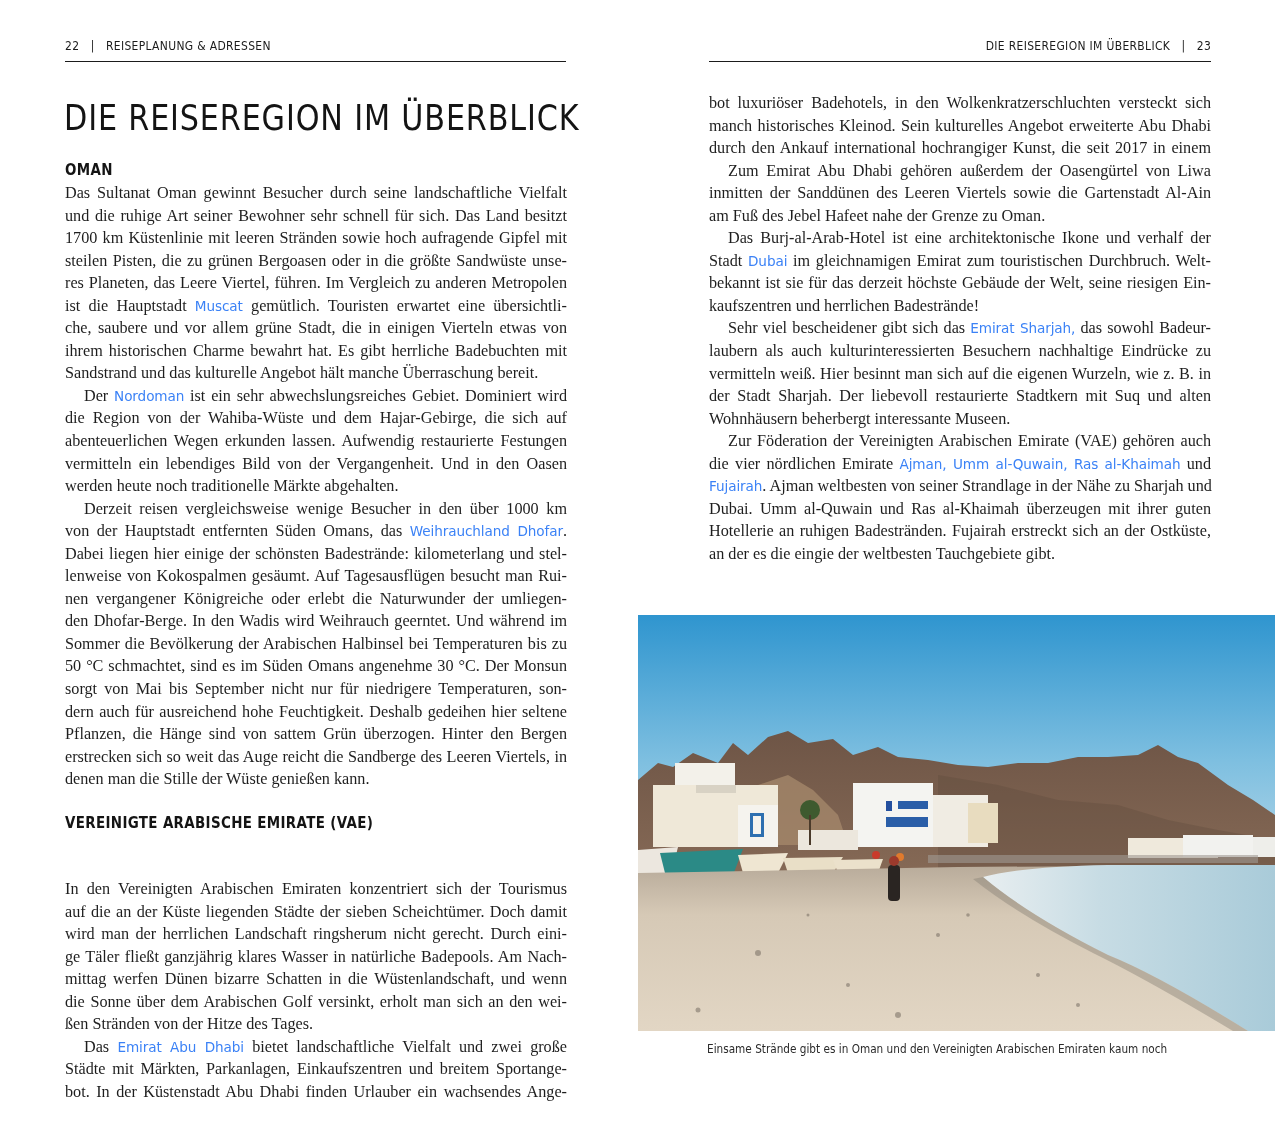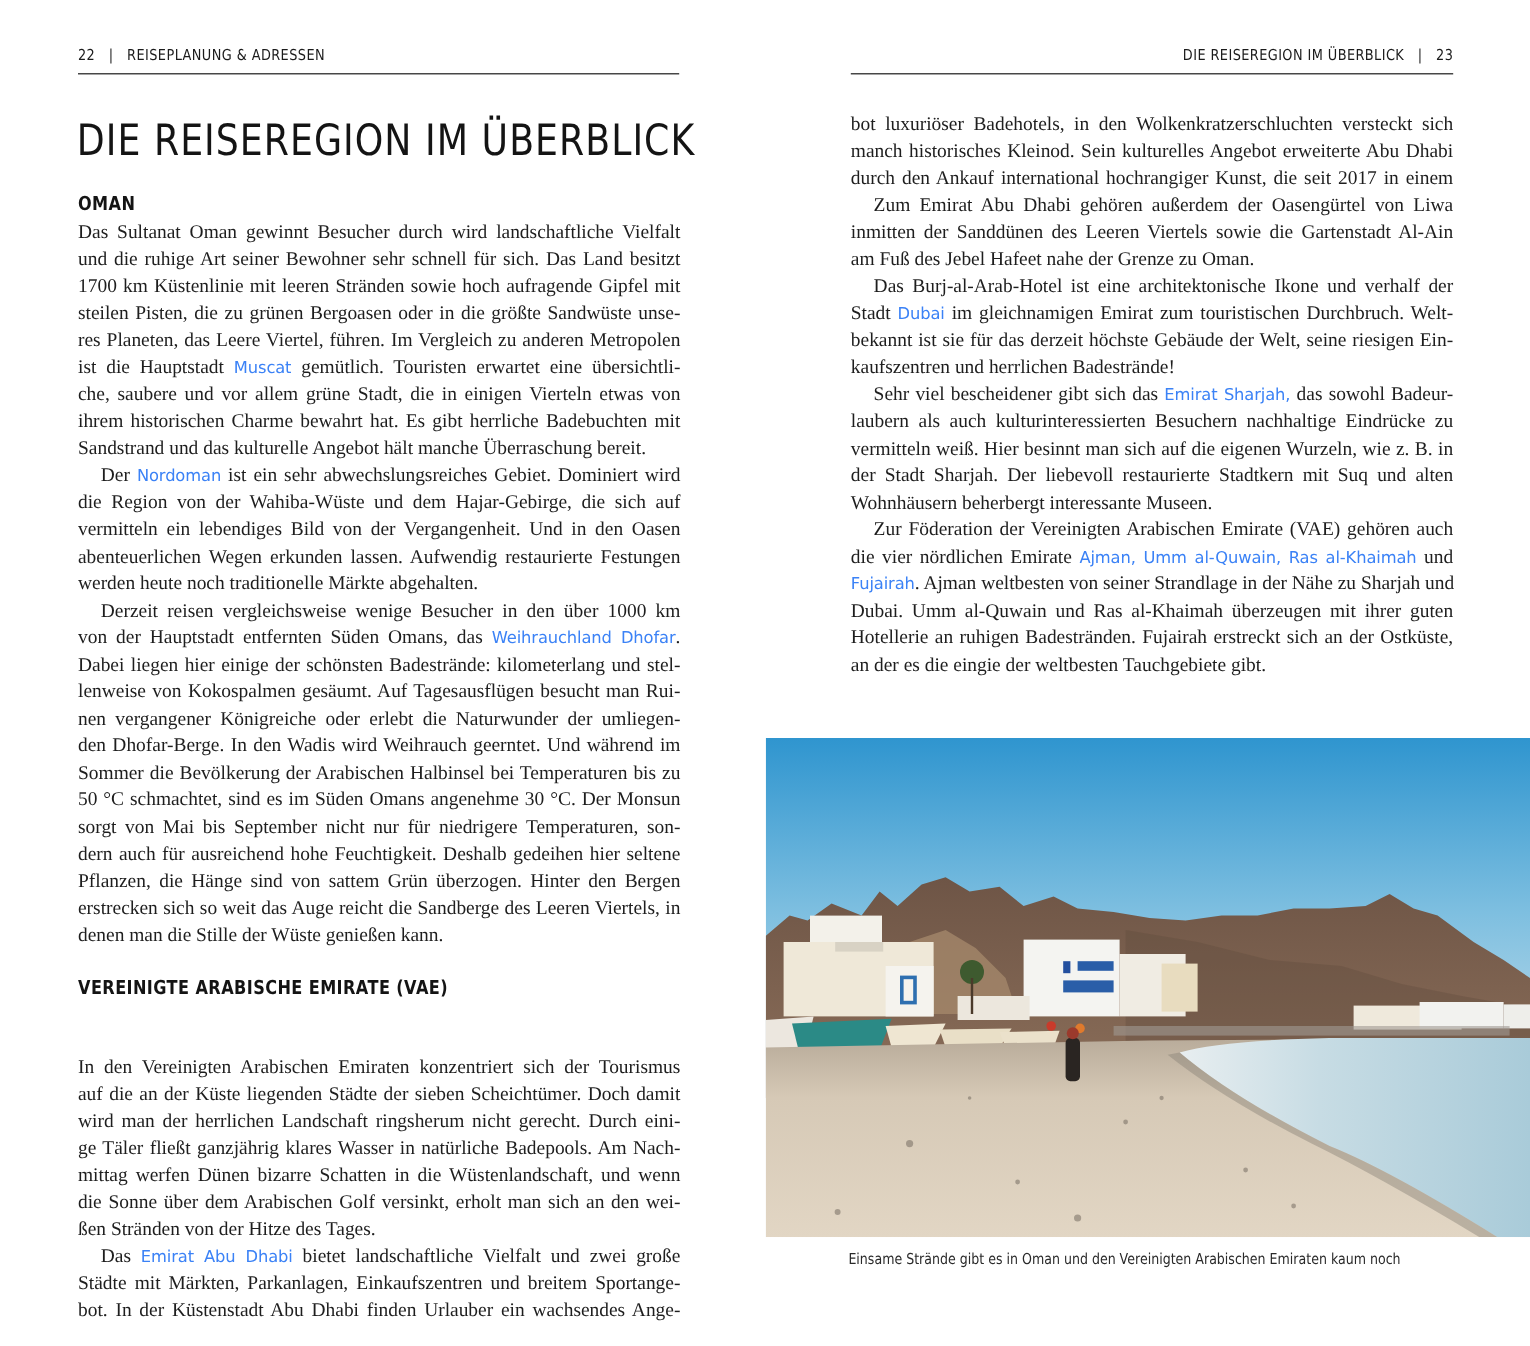--- a/index.html
+++ b/index.html
@@ -58,33 +58,33 @@
     <span>22</span>
     <span>&nbsp;&nbsp;</span><span>|</span><span>&nbsp;&nbsp;</span>
     <span>REISEPLANUNG &amp; ADRESSEN</span>
   </div>
   <div class="rule left"></div>
 
   <div class="title">DIE REISEREGION IM ÜBERBLICK</div>
 
   <div class="section-head" style="top:160px">OMAN</div>
   <div class="text-block" id="oman-block" style="left:65px; top:182px;">
-      <div class="line">Das Sultanat Oman gewinnt Besucher durch wird landschaftliche Vielfalt</div>
+      <div class="line">Das Sultanat Oman gewinnt Besucher durch seine landschaftliche Vielfalt</div>
       <div class="line">und die ruhige Art seiner Bewohner sehr schnell für sich. Das Land besitzt</div>
       <div class="line">1700 km Küstenlinie mit leeren Stränden sowie hoch aufragende Gipfel mit</div>
       <div class="line">steilen Pisten, die zu grünen Bergoasen oder in die größte Sandwüste unse-</div>
       <div class="line">res Planeten, das Leere Viertel, führen. Im Vergleich zu anderen Metropolen</div>
       <div class="line"><span>ist die Hauptstadt </span><span class="hl">Muscat</span><span> gemütlich. Touristen erwartet eine übersichtli-</span></div>
       <div class="line">che, saubere und vor allem grüne Stadt, die in einigen Vierteln etwas von</div>
       <div class="line">ihrem historischen Charme bewahrt hat. Es gibt herrliche Badebuchten mit</div>
       <div class="line last">Sandstrand und das kulturelle Angebot hält manche Überraschung bereit.</div>
       <div class="line indent"><span>Der </span><span class="hl">Nordoman</span><span> ist ein sehr abwechslungsreiches Gebiet. Dominiert wird</span></div>
       <div class="line">die Region von der Wahiba-Wüste und dem Hajar-Gebirge, die sich auf</div>
+      <div class="line">abenteuerlichen Wegen erkunden lassen. Aufwendig restaurierte Festungen</div>
       <div class="line">vermitteln ein lebendiges Bild von der Vergangenheit. Und in den Oasen</div>
-      <div class="line">abenteuerlichen Wegen erkunden lassen. Aufwendig restaurierte Festungen</div>
       <div class="line last">werden heute noch traditionelle Märkte abgehalten.</div>
       <div class="line indent">Derzeit reisen vergleichsweise wenige Besucher in den über 1000 km</div>
       <div class="line"><span>von der Hauptstadt entfernten Süden Omans, das </span><span class="hl">Weihrauchland Dhofar</span><span>.</span></div>
       <div class="line">Dabei liegen hier einige der schönsten Badestrände: kilometerlang und stel-</div>
       <div class="line">lenweise von Kokospalmen gesäumt. Auf Tagesausflügen besucht man Rui-</div>
       <div class="line">nen vergangener Königreiche oder erlebt die Naturwunder der umliegen-</div>
       <div class="line">den Dhofar-Berge. In den Wadis wird Weihrauch geerntet. Und während im</div>
       <div class="line">Sommer die Bevölkerung der Arabischen Halbinsel bei Temperaturen bis zu</div>
       <div class="line">50 °C schmachtet, sind es im Süden Omans angenehme 30 °C. Der Monsun</div>
       <div class="line">sorgt von Mai bis September nicht nur für niedrigere Temperaturen, son-</div>

